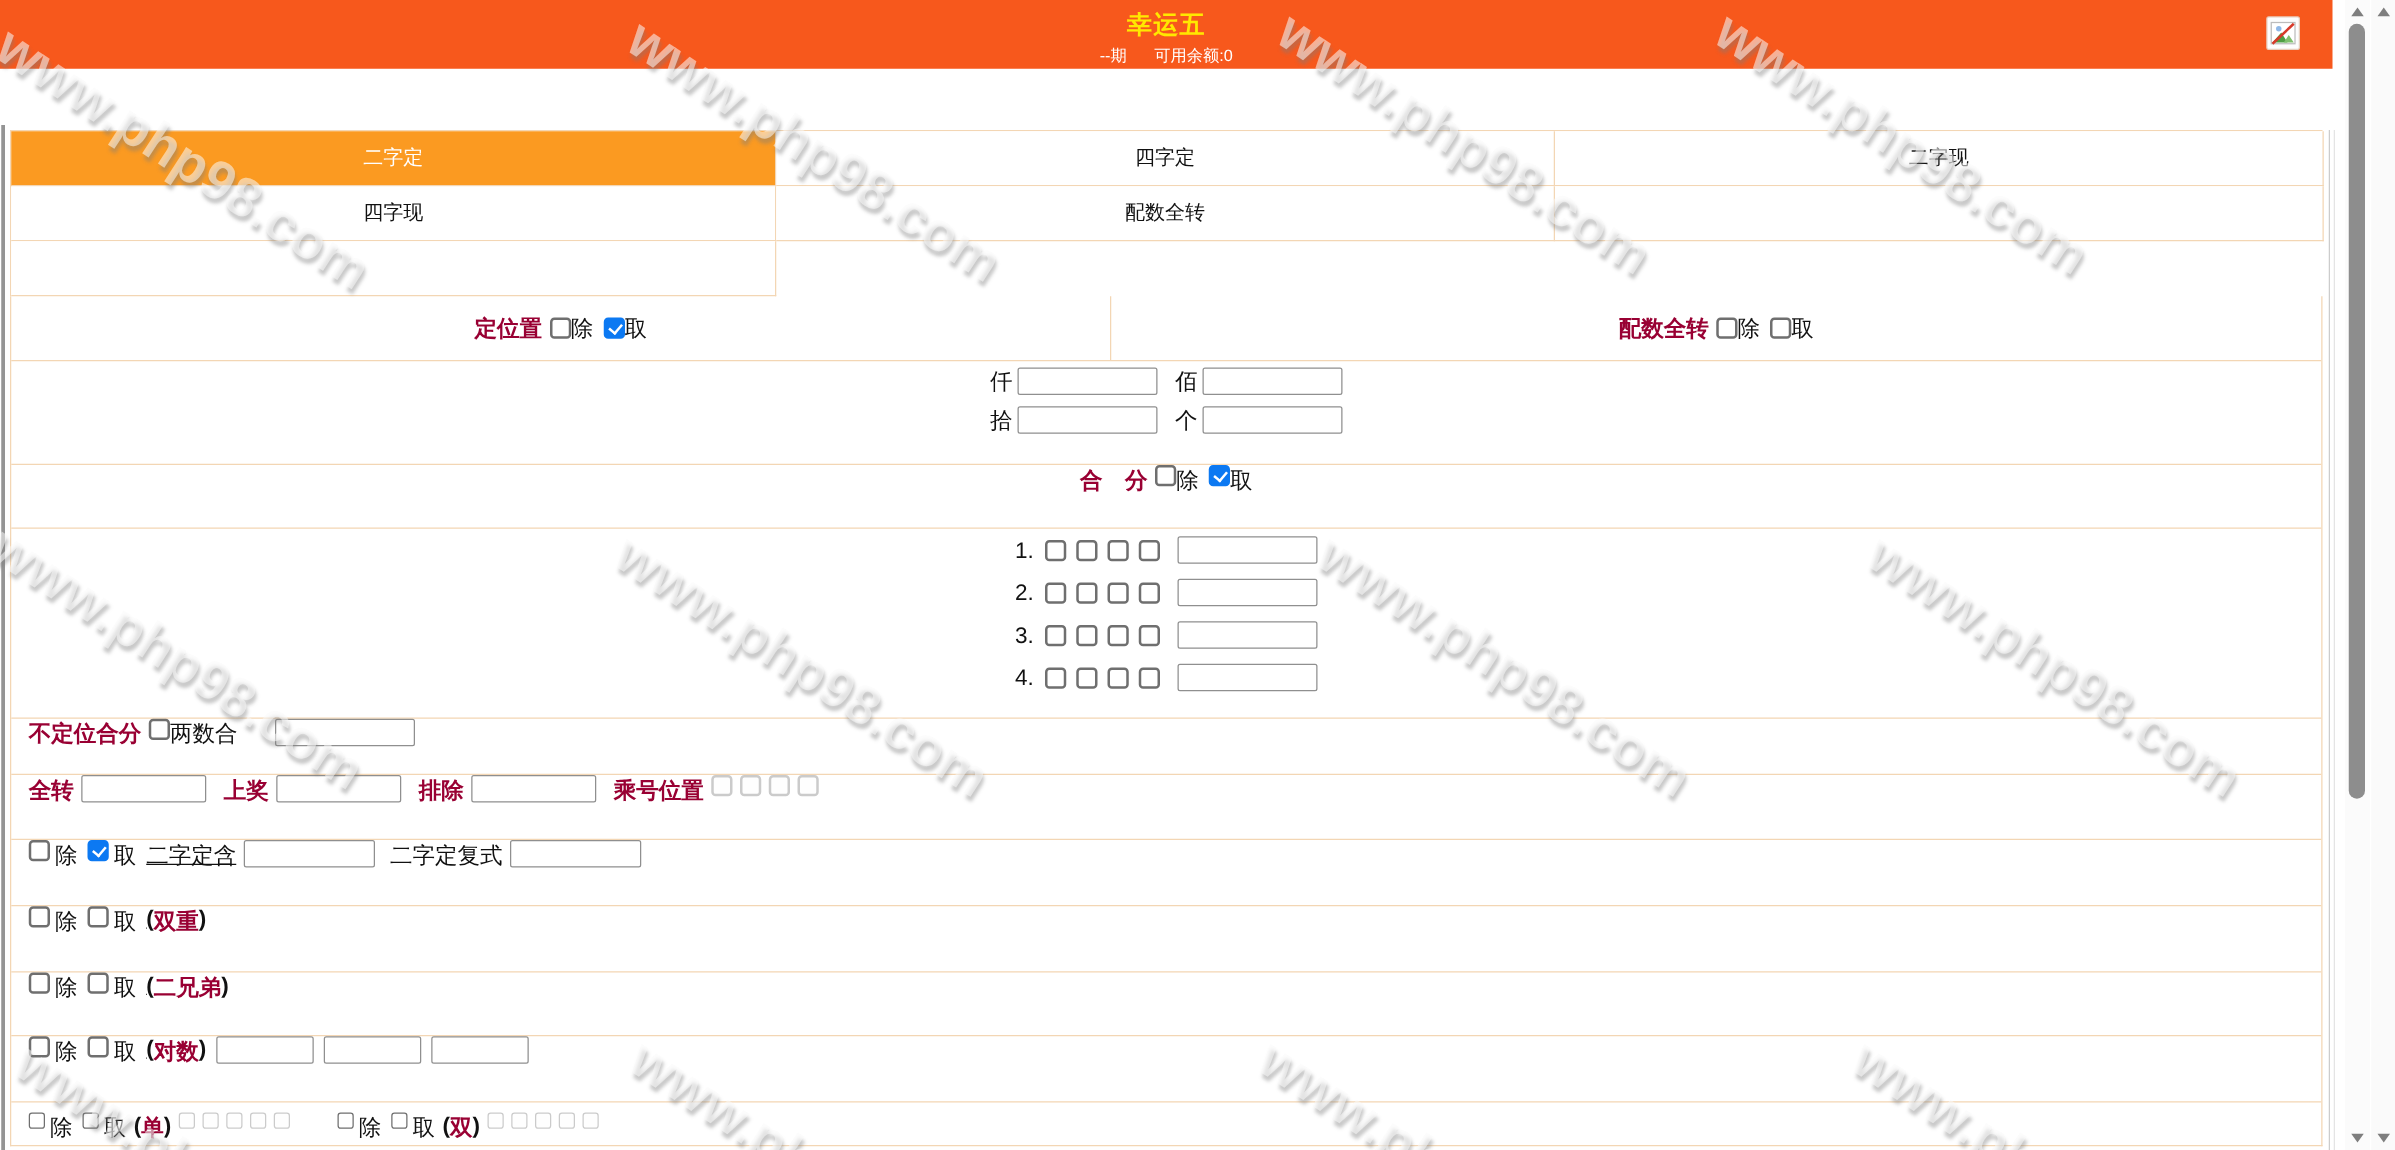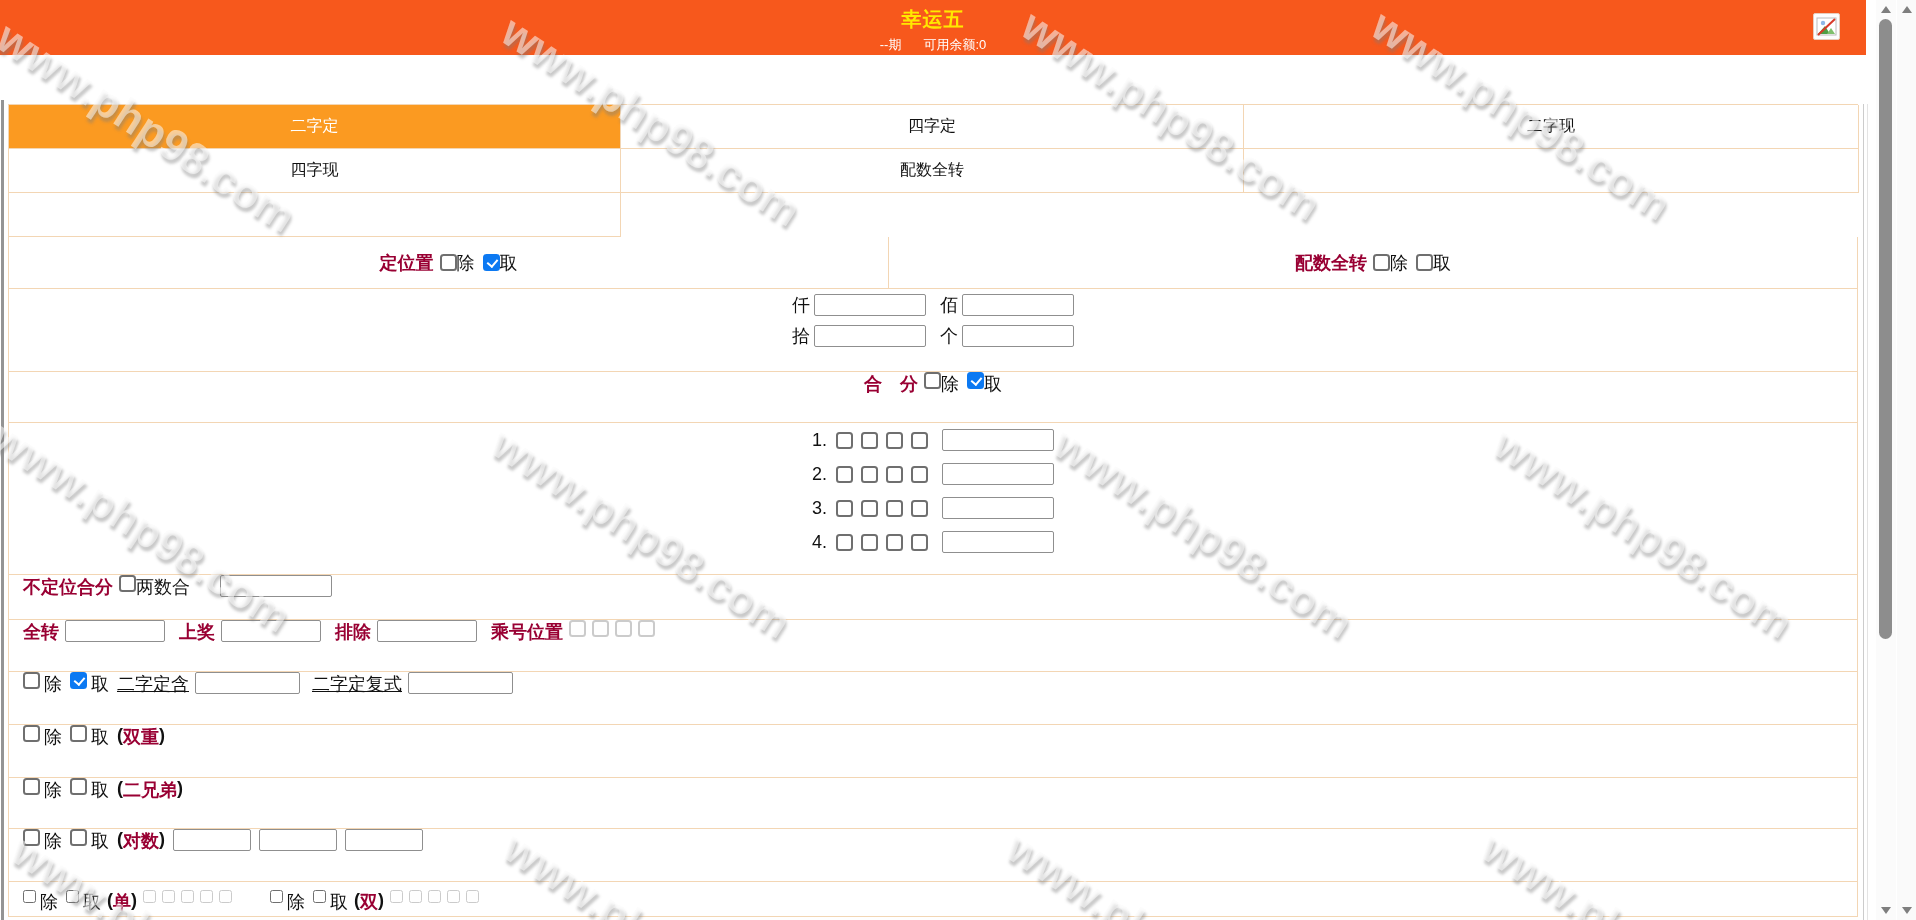--- a/index.html
+++ b/index.html
@@ -37,21 +37,21 @@
   .tabcell.active{background:#fb9a21;color:#fff;font-weight:normal;}
 
   .form{border:1px solid #f3d6b4;border-top:none;box-sizing:border-box;background:transparent;}
   .frow{border-bottom:1px solid #f3d6b4;display:flex;align-items:flex-start;font-size:18px;color:#111;box-sizing:border-box;}
   .frow.center{justify-content:center;}
   .frow.pad{padding-left:14px;}
   .cellL{width:880px;height:100%;border-right:1px solid #f3d6b4;display:flex;align-items:center;justify-content:center;box-sizing:border-box;}
   .cellR{flex:1;height:100%;display:flex;align-items:center;justify-content:center;}
   .mlabel{color:#990033;font-weight:bold;font-size:18px;}
   .lbl{color:#111;}
-  .gap4{margin-left:4px;} .gap6{margin-left:6px;} .gap8{margin-left:8px;text-decoration:underline;} .gap12{margin-left:12px;text-decoration:underline;} .gap14{margin-left:14px;} .gap18{margin-left:18px;} .gap30{margin-left:30px;} .gap38{margin-left:38px;}
+  .gap4{margin-left:4px;} .gap6{margin-left:6px;} .gap8{margin-left:8px;text-decoration:underline;} .gap12{margin-left:12px;} .gap14{margin-left:14px;} .gap18{margin-left:18px;} .gap30{margin-left:30px;} .gap38{margin-left:38px;}
 
   .cb{width:17px;height:17px;border:2px solid #6f6f6f;border-radius:3.5px;background:#fff;display:inline-block;box-sizing:border-box;flex:none;vertical-align:-3px;cursor:pointer;}
   .cb[data-checked="true"]{background:#0c79f2;border-color:#0c79f2;}
   .cb[data-checked="true"]::after{content:"";display:block;margin:1px 0 0 4px;width:5px;height:8px;border-right:2.4px solid #fff;border-bottom:2.4px solid #fff;transform:rotate(40deg);}
   .cb.dim{border-color:#cbcbcb;background:#fefefe;}
   .cb.sm{width:13px;height:13px;border-width:1.6px;border-radius:2.5px;}
 
   .ti{height:22px;border:1px solid #8f8f8f;border-radius:2px;box-sizing:border-box;font-size:14px;padding:0 4px;background:#fff;font-family:inherit;}
   .w112{width:112px;} .w100{width:100px;} .w105{width:105px;} .w78{width:78px;}
 

